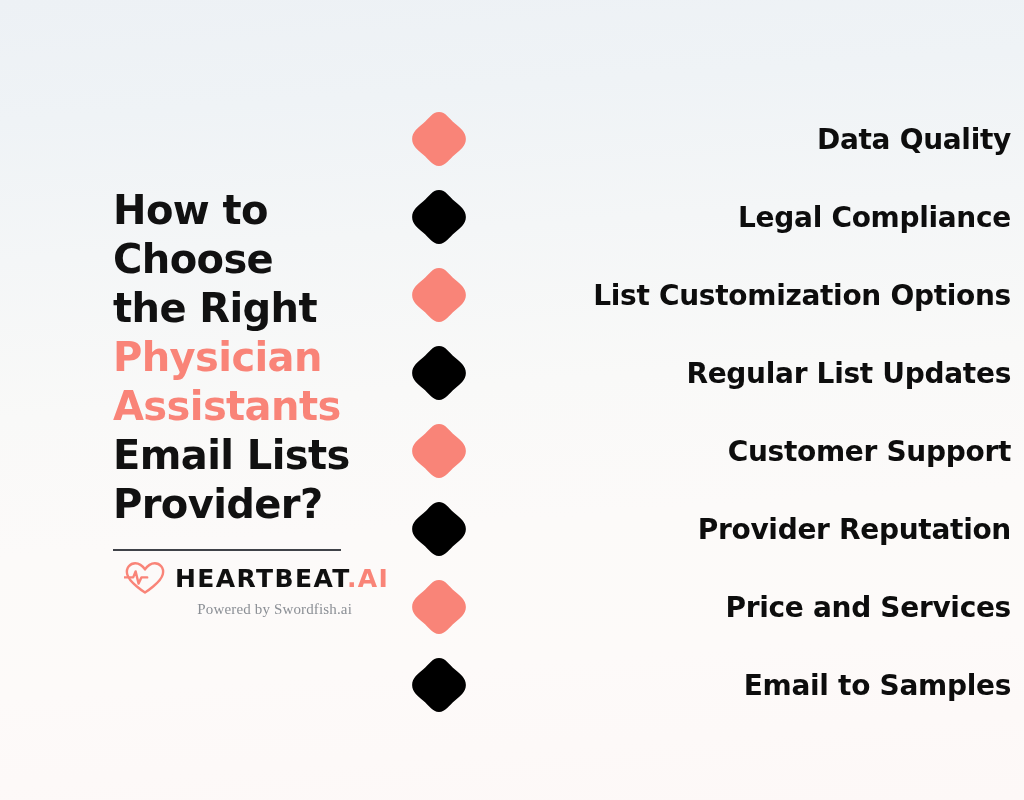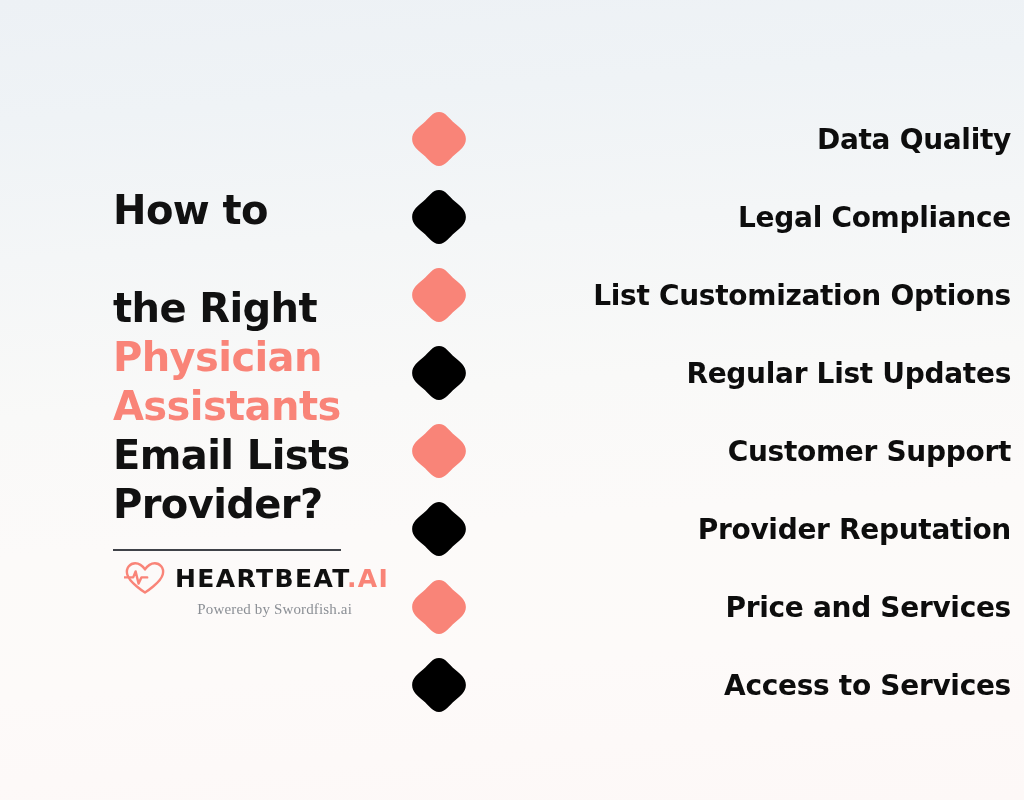--- a/index.html
+++ b/index.html
@@ -127,21 +127,21 @@
   }
 </style>
 </head>
 <body>
 
 <div class="canvas">
 
   <div class="left-panel">
     <h1 class="headline">
       <span>How to</span><br>
-      <br>
+      <span>Choose</span><br>
       <span>the Right</span><br>
       <span class="accent">Physician</span><br>
       <span class="accent">Assistants</span><br>
       <span>Email Lists</span><br>
       <span>Provider?</span>
     </h1>
   </div>
 
   <div class="rule"></div>
 
@@ -201,17 +201,17 @@
       <div class="list-item">
         <svg class="bullet" viewBox="0 0 100 100">
           <path d="M50 2 C62 2 68 14 78 22 C88 30 98 38 98 50 C98 62 88 70 78 78 C68 86 62 98 50 98 C38 98 32 86 22 78 C12 70 2 62 2 50 C2 38 12 30 22 22 C32 14 38 2 50 2 Z" fill="#F98478"></path>
         </svg>
         <span class="item-label">Price and Services</span>
       </div>
       <div class="list-item">
         <svg class="bullet" viewBox="0 0 100 100">
           <path d="M50 2 C62 2 68 14 78 22 C88 30 98 38 98 50 C98 62 88 70 78 78 C68 86 62 98 50 98 C38 98 32 86 22 78 C12 70 2 62 2 50 C2 38 12 30 22 22 C32 14 38 2 50 2 Z" fill="#000000"></path>
         </svg>
-        <span class="item-label">Access to Services</span>
+        <span class="item-label">Email to Samples</span>
       </div>
     </div>
 
 </div>
 
 </body></html>

